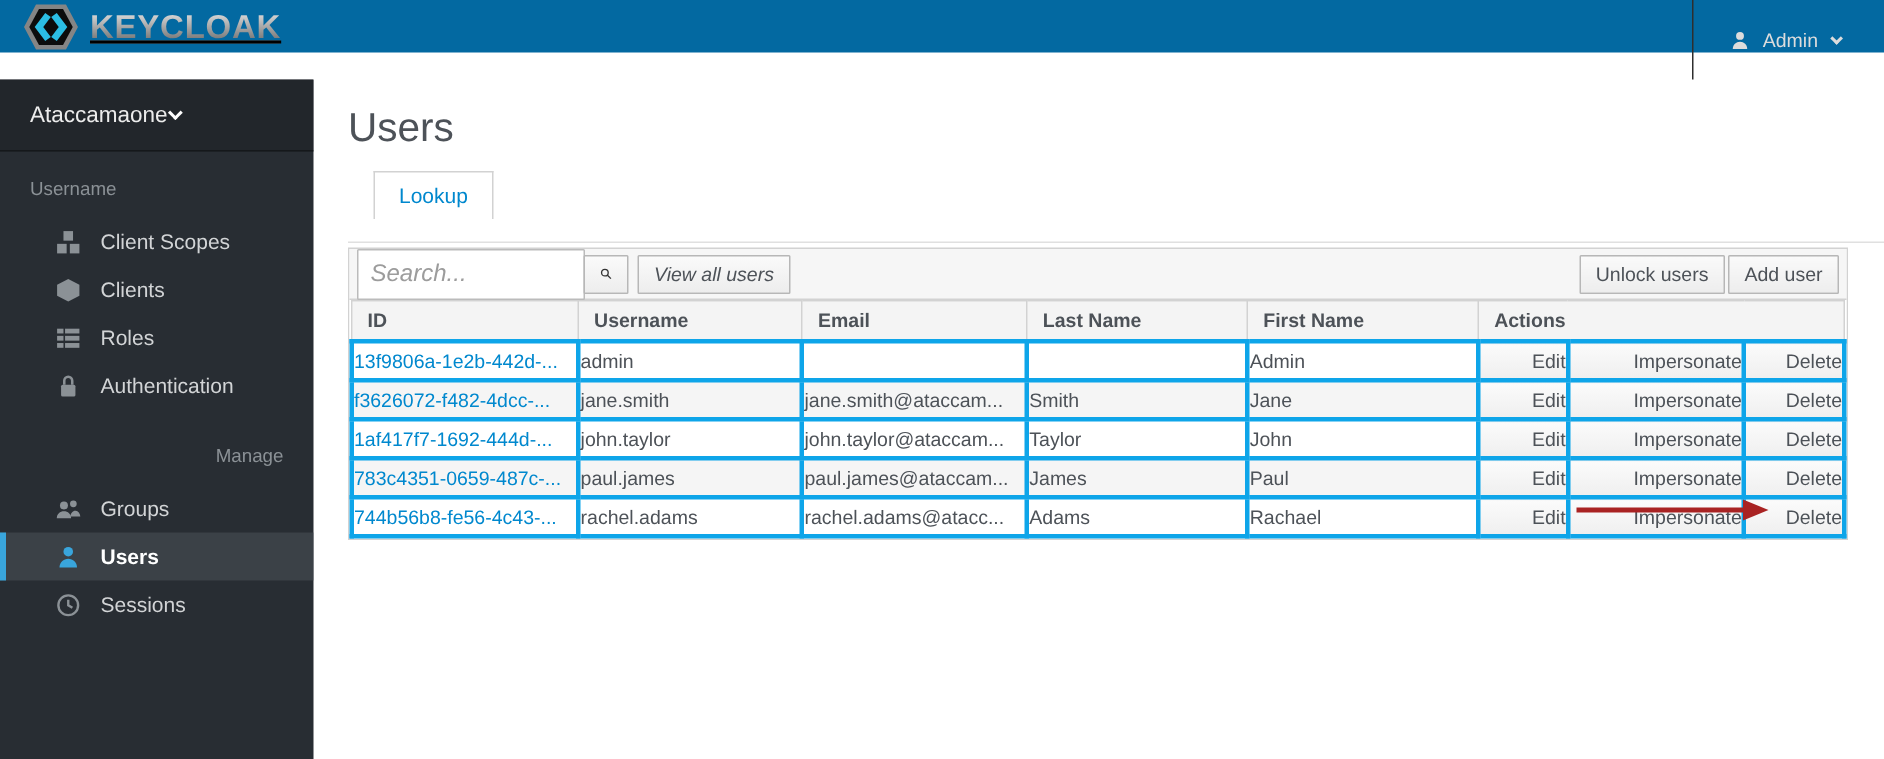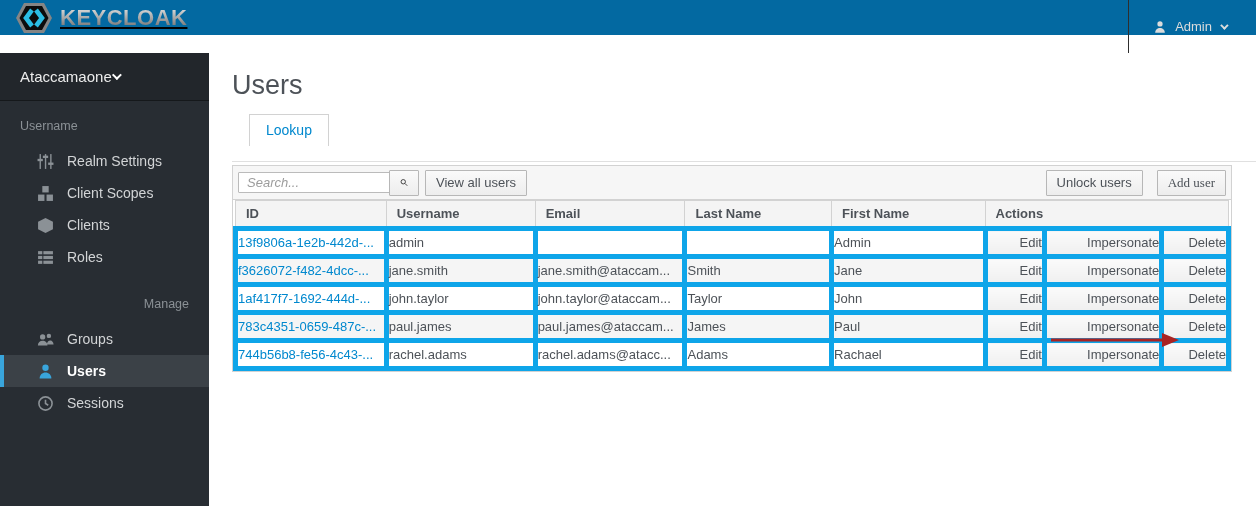--- a/index.html
+++ b/index.html
@@ -31,32 +31,32 @@
 
   
   .main { position:absolute; top:53px; left:209px; width:1047px; height:453px; background:#fff; }
   .page-title { margin:17px 0 0 23px; font-size:27px; font-weight:400; color:#4d5258; }
   .tabs { margin:13px 0 0 40px; }
   .tab { display:inline-block; padding:7px 16px 8px 16px; border:1px solid #d2d2d2; border-bottom:none; color:#0088ce; font-size:14px; background:#fff; cursor:pointer; }
   .tabs-rule { border-top:1px solid #e0e0e0; margin:15px 0 0 23px; }
 
   .grid-block { width:1000px; margin:3px 0 0 23px; border:1px solid #d2d2d2; }
   .toolbar { background:#f6f6f6; border-bottom:1px solid #d2d2d2; padding:4px 5px; height:34px; display:flex; align-items:center; }
-  .search-input { width:152px; height:21px; border:1px solid #bbb; padding:0 8px; font-size:13px; font-family:inherit; color:#363636; background:#fff; border-radius:1px; }
+  .search-input { width:152px; height:34px; border:1px solid #bbb; padding:0 8px; font-size:16px; font-family:inherit; color:#363636; background:#fff; border-radius:1px; }
   .search-input::placeholder { font-style:italic; color:#9c9c9c; }
   .btn { height:26px; padding:0 10px; border:1px solid #b7b7b7; background:linear-gradient(180deg,#fafafa,#ededed); color:#4d5258; font-size:13px; font-family:inherit; cursor:pointer; border-radius:1px; }
   .btn-search { margin-left:-1px; width:30px; display:flex; align-items:center; justify-content:center; }
   .btn-search svg { width:13px; height:13px; color:#333; }
-  .btn-viewall { margin-left:6px; }
+  .btn-viewall { margin-left:6px;font-style:italic; }
   .toolbar-spacer { flex:1; }
-  .btn-add { margin-left:14px;font-family:Liberation Serif, serif; }
+  .btn-add { margin-left:2px; }
 
   table.users { width:100%; border-collapse:collapse; font-size:13px; color:#4d5258; background:#fff; }
   table.users th { background:#f4f4f4; border:1px solid #d2d2d2; text-align:left; font-weight:600; padding:5px 10px; height:27px; }
-  table.users td { border:5px solid #0ea5e9; padding:4px 0; height:26px; }
+  table.users td { border:3px solid #0ea5e9; padding:4px 0; height:26px; }
   table.users tbody tr:nth-child(even) { background:#f5f5f5; }
   td.cell-id a { color:#0088ce; text-decoration:none; cursor:pointer; }
   td.act { text-align:right; background:linear-gradient(180deg,#fbfbfb,#efefef); border:1px solid #d6d6d6; cursor:pointer; }
   .col-id{width:152px;margin-top:20px;} .col-user{width:150px;} .col-email{width:150px;} .col-last{width:148px;} .col-first{width:155px;}
   .col-edit{width:60px;} .col-imp{width:118px;} .col-del{width:67px;}
 
   
   .annotation-arrow { position:absolute; left:1048px; top:330px; width:136px; height:20px; z-index:20; pointer-events:none; }
 </style>
 </head>
@@ -85,31 +85,20 @@
 <div class="sidebar">
   <div class="realm-header">
     <span class="realm-name">Ataccamaone</span>
     <span class="chev"></span>
   </div>
 
   <div class="nav-section-label">Username</div>
 
   <div class="nav-item">
     <svg viewBox="0 0 16 16" fill="currentColor">
-      <rect x="2.4" y="1" width="1.3" height="14"></rect>
-        <rect x="7.4" y="1" width="1.3" height="14"></rect>
-        <rect x="12.4" y="1" width="1.3" height="14"></rect>
-      <rect x="0.5" y="5.5" width="5" height="2.2"></rect>
-        <rect x="5.5" y="2.5" width="5" height="2.2"></rect>
-        <rect x="10.5" y="9" width="5" height="2.2"></rect>
-    </svg>
-    <span>Realm Settings</span>
-  </div>
-  <div class="nav-item">
-    <svg viewBox="0 0 16 16" fill="currentColor">
       <rect x="5" y="1" width="6" height="6"></rect>
         <rect x="1" y="9" width="6" height="6"></rect>
         <rect x="9" y="9" width="6" height="6"></rect>
     </svg>
     <span>Client Scopes</span>
   </div>
   <div class="nav-item">
     <svg viewBox="0 0 16 16" fill="currentColor">
       <path d="M8 1l7 3.5v7L8 15 1 11.5v-7L8 1z"></path>
     </svg>
@@ -118,20 +107,27 @@
   <div class="nav-item">
     <svg viewBox="0 0 16 16" fill="currentColor">
       <rect x="1" y="2" width="4" height="3"></rect>
         <rect x="6" y="2" width="9" height="3"></rect>
       <rect x="1" y="6.5" width="4" height="3"></rect>
         <rect x="6" y="6.5" width="9" height="3"></rect>
       <rect x="1" y="11" width="4" height="3"></rect>
         <rect x="6" y="11" width="9" height="3"></rect>
     </svg>
     <span>Roles</span>
+  </div>
+  <div class="nav-item">
+    <svg viewBox="0 0 16 16">
+      <rect x="3.5" y="7" width="9" height="7.5" rx="1" fill="currentColor"></rect>
+      <path d="M5.5 7V4.5a2.5 2.5 0 0 1 5 0V7" fill="none" stroke="currentColor" stroke-width="1.6"></path>
+    </svg>
+    <span>Authentication</span>
   </div>
 
   <div class="nav-section-label manage">Manage</div>
 
   <div class="nav-item">
     <svg viewBox="0 0 16 16" fill="currentColor">
       <circle cx="11.2" cy="4.6" r="2.1"></circle>
         <path d="M9.3 12.6c.2-2.3 1.7-3.9 3.4-3.7 1.5.1 2.7 1.5 2.9 3.7z"></path>
       <circle cx="5.3" cy="5.6" r="2.5"></circle>
         <path d="M.8 13.6c0-2.7 2-4.4 4.5-4.4s4.5 1.7 4.5 4.4z"></path>

